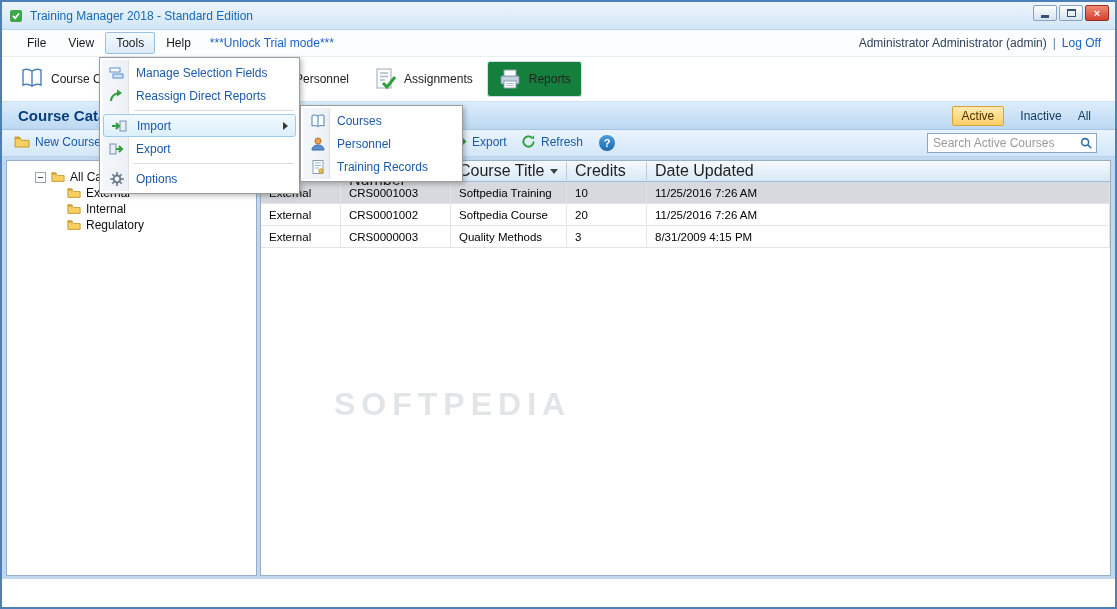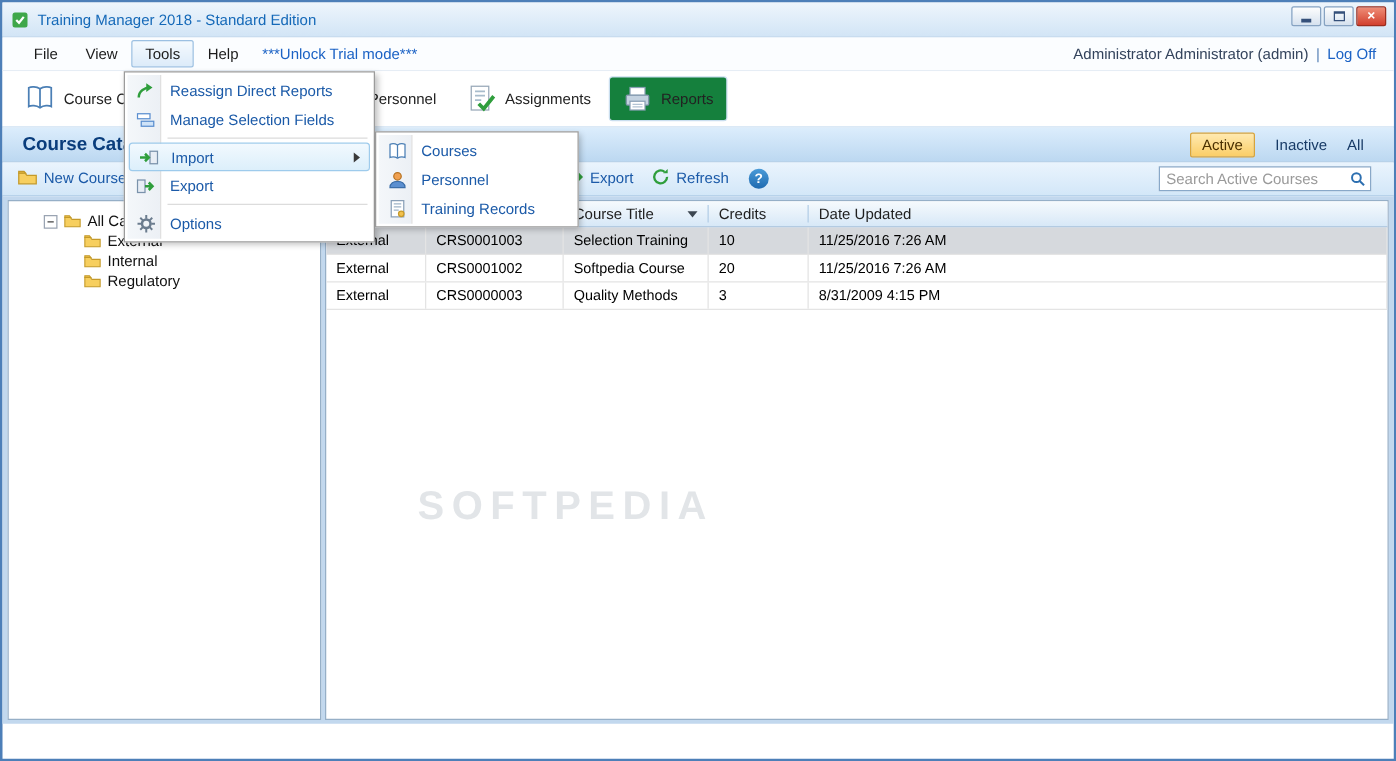--- a/index.html
+++ b/index.html
@@ -72,21 +72,21 @@
     border:1px solid #96afc7; padding-top:8px; color:#111; }
   .tree-row { display:flex; align-items:center; gap:5px; height:16px; }
   .tree-root { padding-left:28px; }
   .tree-children .tree-row { padding-left:60px; }
   .expander { width:11px; height:11px; border:1px solid #9aa4b2; background:#fff; position:relative; flex:0 0 auto; }
   .expander::after { content:""; position:absolute; left:2px; top:4px; width:5px; height:1px; background:#444; }
 
   .grid { position:absolute; left:258px; top:3px; right:4px; bottom:3px; background:#fff;
     border:1px solid #96afc7; overflow:hidden; font-size:11.5px; }
   .grid-header { display:flex; height:21px; background:linear-gradient(#f6fafd,#d7e8f7);
-    border-bottom:1px solid #9dbcd9; color:#1f1f1f; font-size:12px;align-items:center; }
+    border-bottom:1px solid #9dbcd9; color:#1f1f1f; font-size:16px;align-items:center; }
   .col { display:flex; align-items:center; padding:0 8px; border-right:1px solid #b3cde6; }
   .c-category { width:80px; } .c-number { width:110px; } .c-title { width:116px; }
   .c-credits { width:80px; } .c-date { flex:1; border-right:none; }
   .filter-arrow { margin-left:auto; width:0; height:0; border-left:4px solid transparent;
     border-right:4px solid transparent; border-top:5px solid #3c4650; }
   .grid-row { display:flex; height:22px; border-bottom:1px solid #e4e4e4; color:#000; }
   .grid-row.selected { background:#d6d9dd; }
   .cell { display:flex; align-items:center; padding:0 8px; border-right:1px solid #e4e4e4;
     white-space:nowrap; overflow:hidden; }
 
@@ -307,21 +307,21 @@
         <div class="col c-credits">
             <span>Credits</span>
           </div>
         <div class="col c-date">
             <span>Date Updated</span>
           </div>
       </div>
       <div class="grid-row selected">
         <div class="cell c-category">External</div>
         <div class="cell c-number">CRS0001003</div>
-        <div class="cell c-title">Selection Training</div>
+        <div class="cell c-title">Softpedia Training</div>
         <div class="cell c-credits">10</div>
         <div class="cell c-date">11/25/2016 7:26 AM</div>
       </div>
       <div class="grid-row">
         <div class="cell c-category">External</div>
         <div class="cell c-number">CRS0001002</div>
         <div class="cell c-title">Softpedia Course</div>
         <div class="cell c-credits">20</div>
         <div class="cell c-date">11/25/2016 7:26 AM</div>
       </div>
@@ -336,34 +336,34 @@
   </div>
 
   <div class="watermark">SOFTPEDIA</div>
 
 
   <div class="menu tools-menu">
     <div class="menu-gutter"></div>
     <div class="menu-row">
       <span class="menu-ic">
         <svg width="16" height="16" viewBox="0 0 16 16">
+            <rect x="1" y="3" width="10" height="4" fill="#fff" stroke="#5b8fd0"></rect>
+            <rect x="4" y="9" width="10" height="4" fill="#cfe3f8" stroke="#5b8fd0"></rect>
+          </svg>
+      </span>
+      <span>Manage Selection Fields</span>
+    </div>
+    <div class="menu-row">
+      <span class="menu-ic">
+        <svg width="16" height="16" viewBox="0 0 16 16">
             <path d="M2 13c0-5.5 5-8 9-8" fill="none" stroke="#2f9e3c" stroke-width="2"></path>
             <path d="M8 1.5l5 3.5-5 3.5z" fill="#2f9e3c"></path>
           </svg>
       </span>
       <span>Reassign Direct Reports</span>
-    </div>
-    <div class="menu-row">
-      <span class="menu-ic">
-        <svg width="16" height="16" viewBox="0 0 16 16">
-            <rect x="1" y="3" width="10" height="4" fill="#fff" stroke="#5b8fd0"></rect>
-            <rect x="4" y="9" width="10" height="4" fill="#cfe3f8" stroke="#5b8fd0"></rect>
-          </svg>
-      </span>
-      <span>Manage Selection Fields</span>
     </div>
     <div class="menu-sep"></div>
     <div class="menu-row hl">
       <span class="menu-ic">
         <svg width="16" height="16" viewBox="0 0 16 16">
             <rect x="9" y="3" width="6" height="10" fill="#e8eef5" stroke="#7a92ab"></rect>
             <path d="M1 8h7M5 5l3 3-3 3" stroke="#2f9e3c" stroke-width="2" fill="none"></path>
           </svg>
       </span>
       <span>Import</span>

